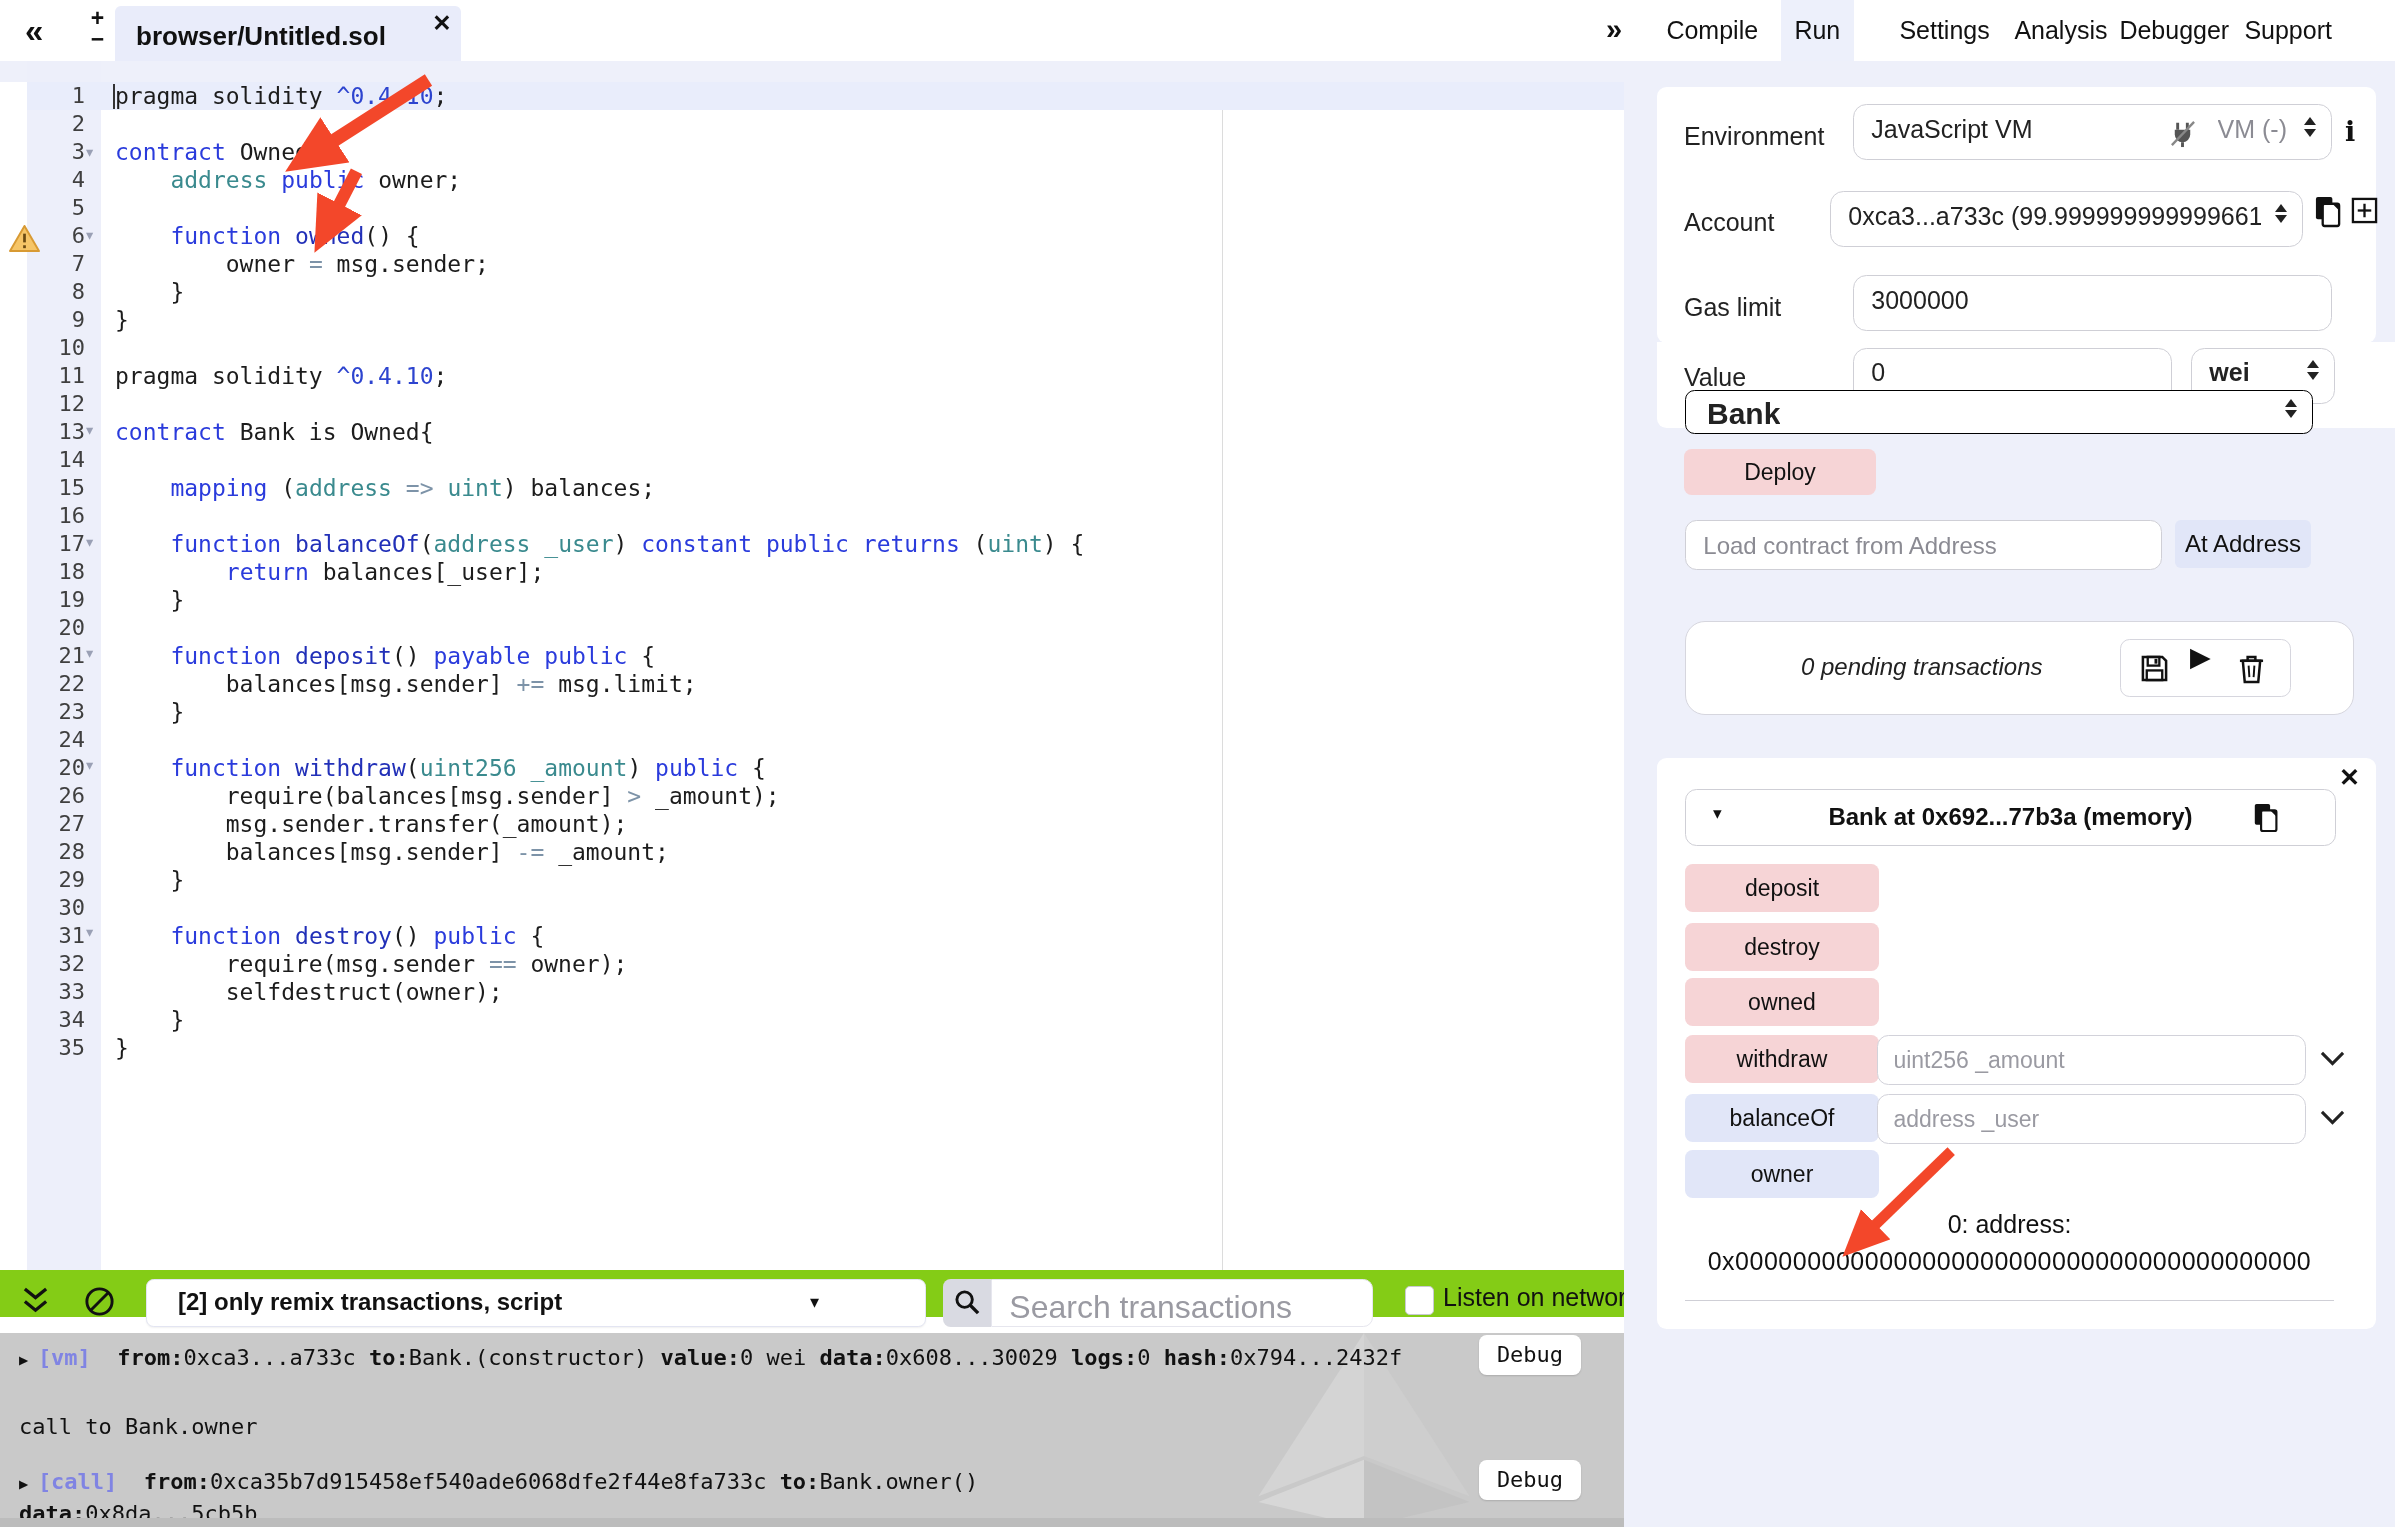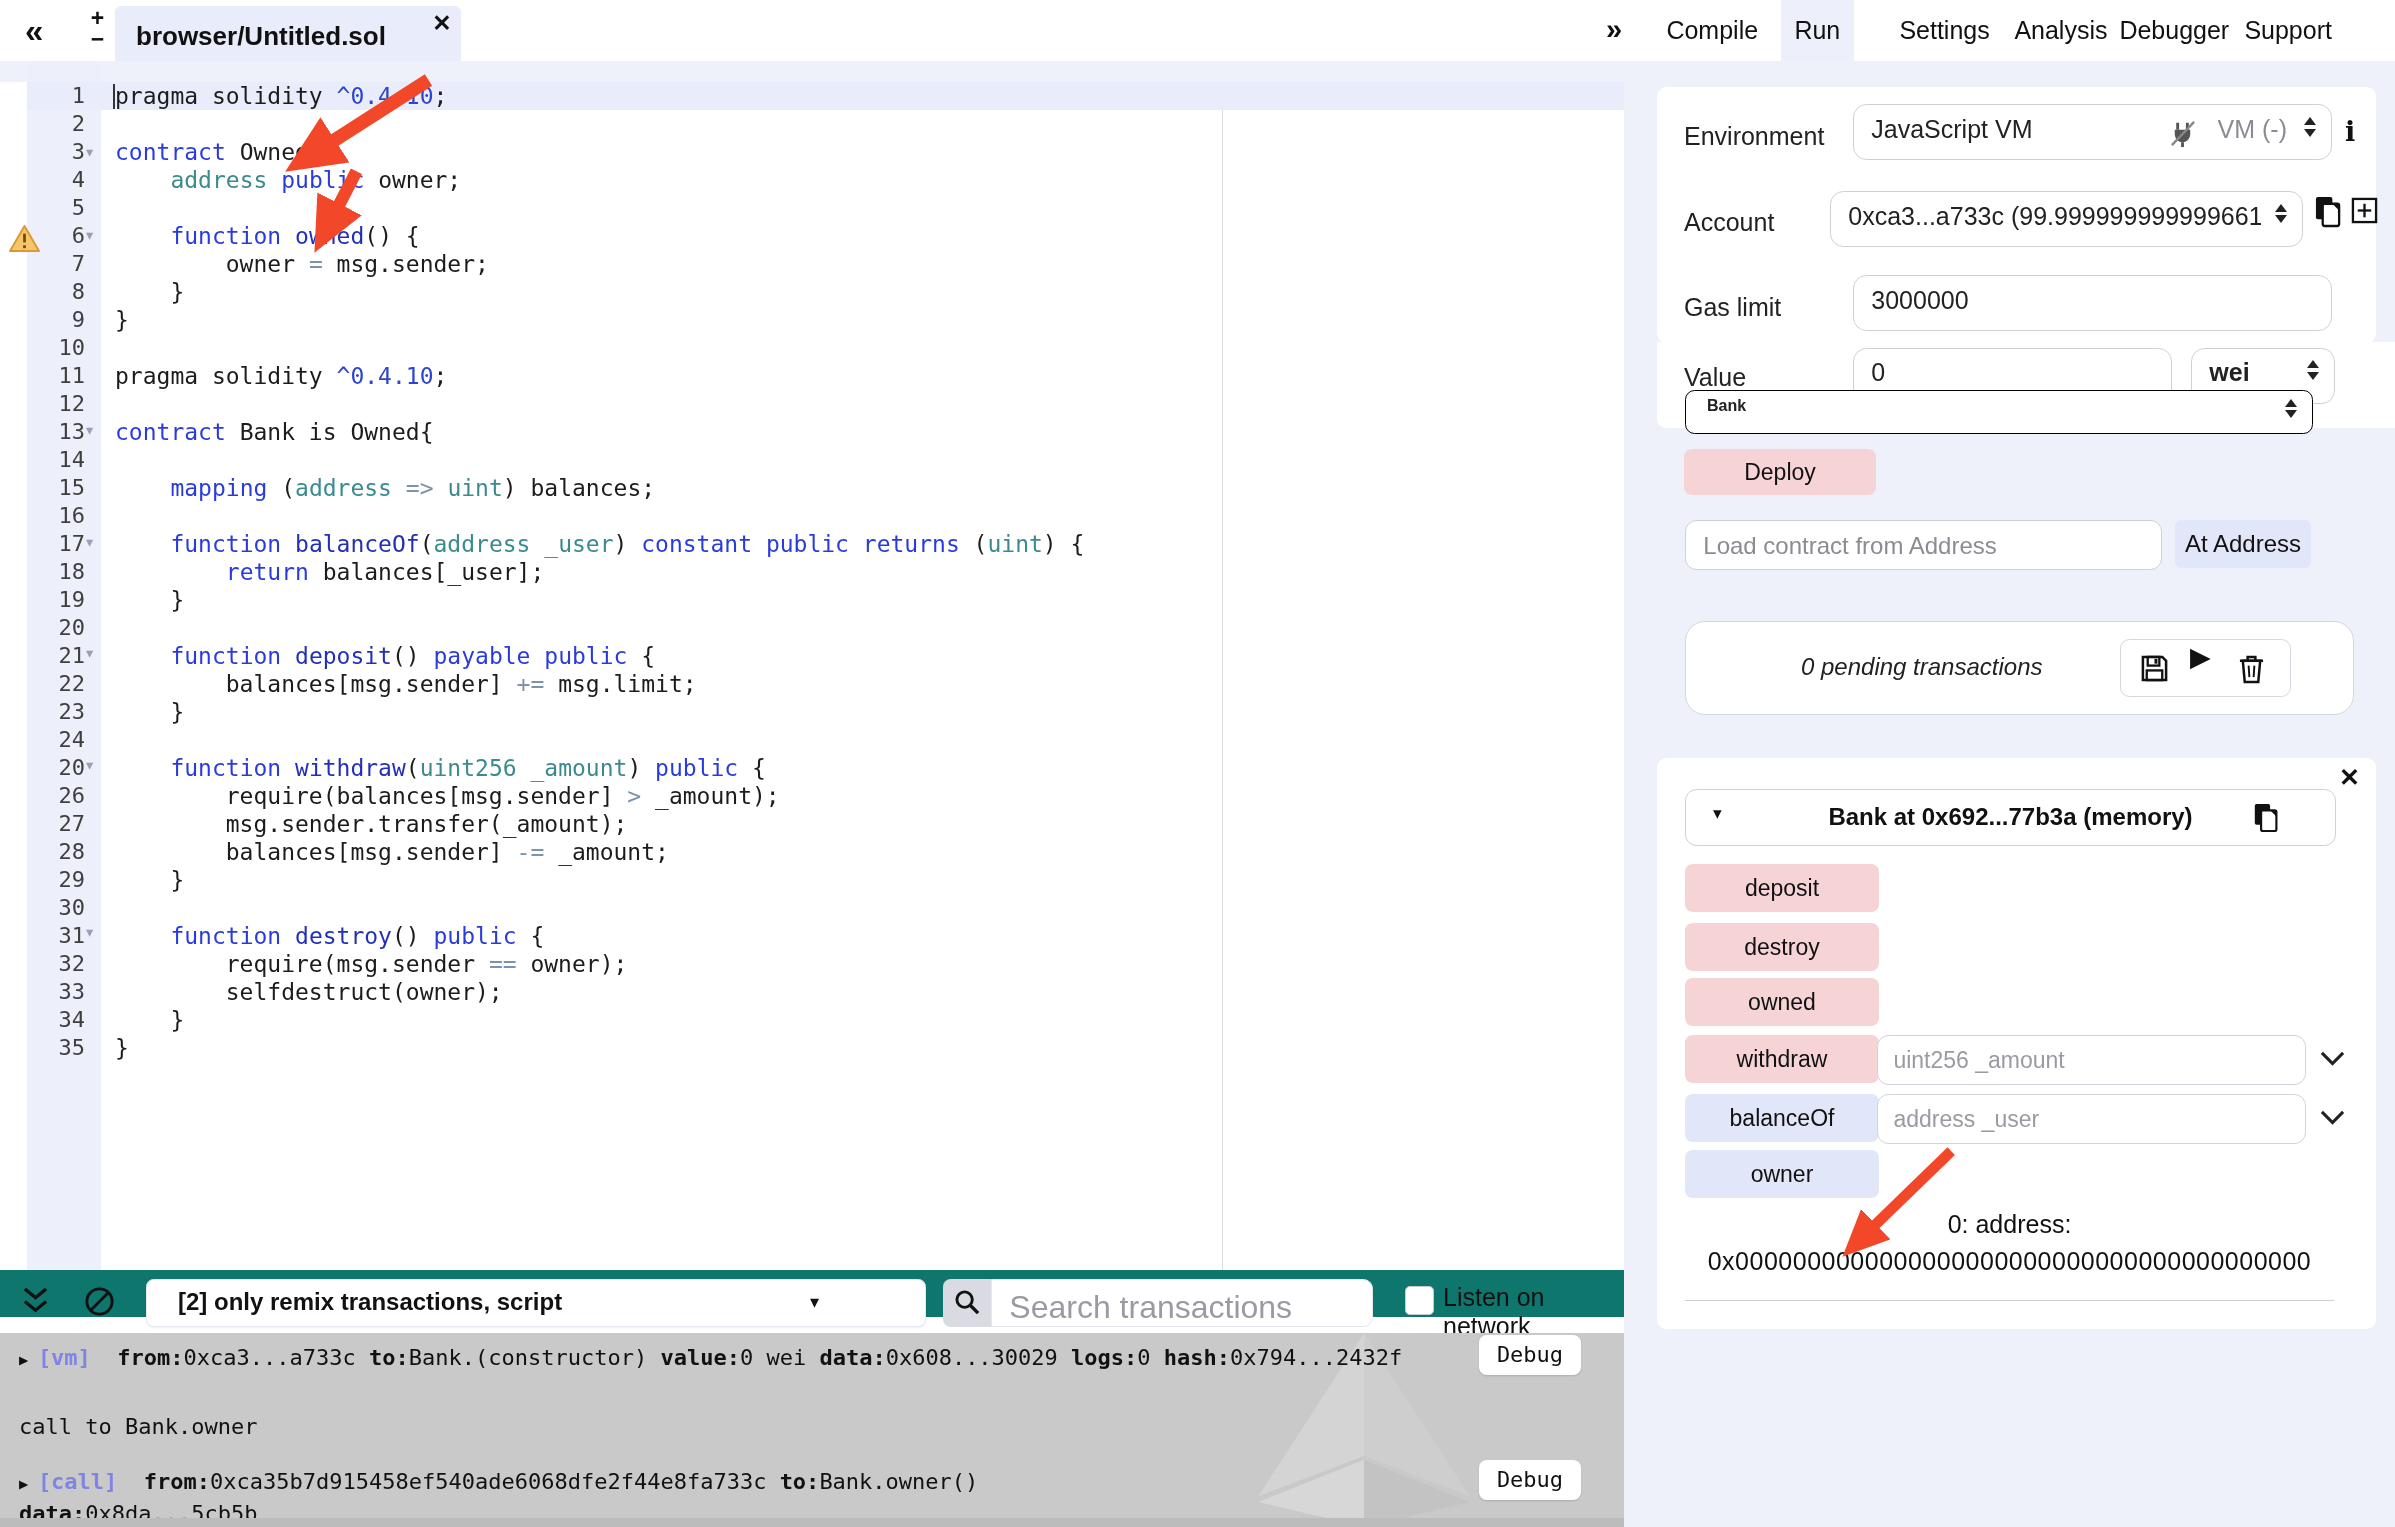--- a/index.html
+++ b/index.html
@@ -28,21 +28,21 @@
   #gutter .ln{height:28px;line-height:28px;text-align:right;font-family:"DejaVu Sans Mono",monospace;
               font-size:22px;color:#3f3f3f;}
   #code-rows{position:absolute;left:0;top:21px;width:1624px;}
   #code-rows .row{height:28px;line-height:28px;padding-left:115px;white-space:pre;
                   font-family:"DejaVu Sans Mono",monospace;font-size:23px;}
   .tok-p{color:#1c1c1c;} .tok-k{color:#2a3bdc;} .tok-f{color:#2230b8;}
   .tok-t{color:#3a8a8e;} .tok-o{color:#7d93a8;} .tok-v{color:#2d44cf;}
   #cursor{position:absolute;left:113px;top:23px;width:1.9px;height:25px;background:#333;}
   .fold{position:absolute;left:86px;width:15.4px;height:28px;font-size:14.4px;color:#9aa0b5;line-height:28px;}
   
-  #term-bar{left:0;top:1270px;width:1624px;height:47px;background:#0f766e;}
+  #term-bar{left:0;top:1270px;width:1624px;height:47px;background:#84cc16;padding-left:20px;}
   #term-bar .icon{position:absolute;top:15.4px;}
   #filter-box{position:absolute;left:146px;top:8.6px;width:778px;height:46px;background:#fff;border:1px solid #e3e5f2;
               border-radius:7.7px;box-shadow:0 1px 1.9px rgba(0,0,0,.06);}
   #filter-box .txt{position:absolute;left:31px;top:8.6px;font-size:24px;font-weight:bold;color:#111;}
   #filter-box .caret{position:absolute;left:663px;top:11.5px;font-size:18px;color:#111;}
   #search-icon-box{position:absolute;left:943px;top:8.6px;width:48px;height:48px;background:#d9dae2;
                    border-radius:7.7px 0 0 7.7px;}
   #search-input{position:absolute;left:991px;top:8.6px;width:380px;height:46px;background:#fff;
                 border:1px solid #e6e6ee;border-radius:0 9.6px 9.6px 0;}
   #search-input .ph{position:absolute;left:17.3px;top:9.6px;font-size:32px;color:#9a9aa2;}
@@ -64,21 +64,21 @@
   #card-env{left:33px;top:26px;width:719px;height:256px;}
   .frow-label{position:absolute;left:27px;font-size:25px;color:#222;}
   .sel,.inp{position:absolute;background:#fff;border:1px solid #cfcfd6;border-radius:13.4px;font-size:25px;color:#222;}
   .sel .val,.inp .val{position:absolute;left:17.3px;top:9.6px;white-space:nowrap;overflow:hidden;}
   .stepper{position:absolute;right:13.4px;top:11.5px;width:13.4px;}
   .stepper i{display:block;width:0;height:0;border-left:6.7px solid transparent;border-right:6.7px solid transparent;}
   .stepper .u{border-bottom:8.6px solid #222;margin-bottom:3.8px;}
   .stepper .d{border-top:8.6px solid #222;}
   .grey{color:#8b8b93;}
   #bank-select{border:1.9px solid #000;border-radius:9.6px;}
-  #bank-select .val{font-weight:bold;font-size:16px;text-align:center;}
+  #bank-select .val{font-weight:bold;font-size:30px;text-align:center;}
   .btn{position:absolute;border-radius:7.7px;text-align:center;font-size:23px;color:#111;}
   .btn.red{background:#f6d4d6;}
   .btn.blue{background:#e1e6f8;}
   .fn-input{position:absolute;background:#fff;border:1px solid #d2d2da;border-radius:11.5px;}
   .fn-input .ph{position:absolute;left:15.4px;top:10.6px;font-size:23px;color:#9a9aa2;white-space:nowrap;}
   .chev{position:absolute;}
   #pending-box{left:61px;top:560px;width:667px;height:92px;background:#fff;border:1px solid #d6d6de;border-radius:20px;}
   #pending-text{position:absolute;left:115px;top:31px;font-size:24px;font-style:italic;color:#222;}
   #pending-icons{position:absolute;left:434px;top:17.3px;width:169px;height:56px;border:1px solid #d6d6de;border-radius:9.6px;background:#fff;}
   #card-deployed{left:33px;top:697px;width:719px;height:571px;}

